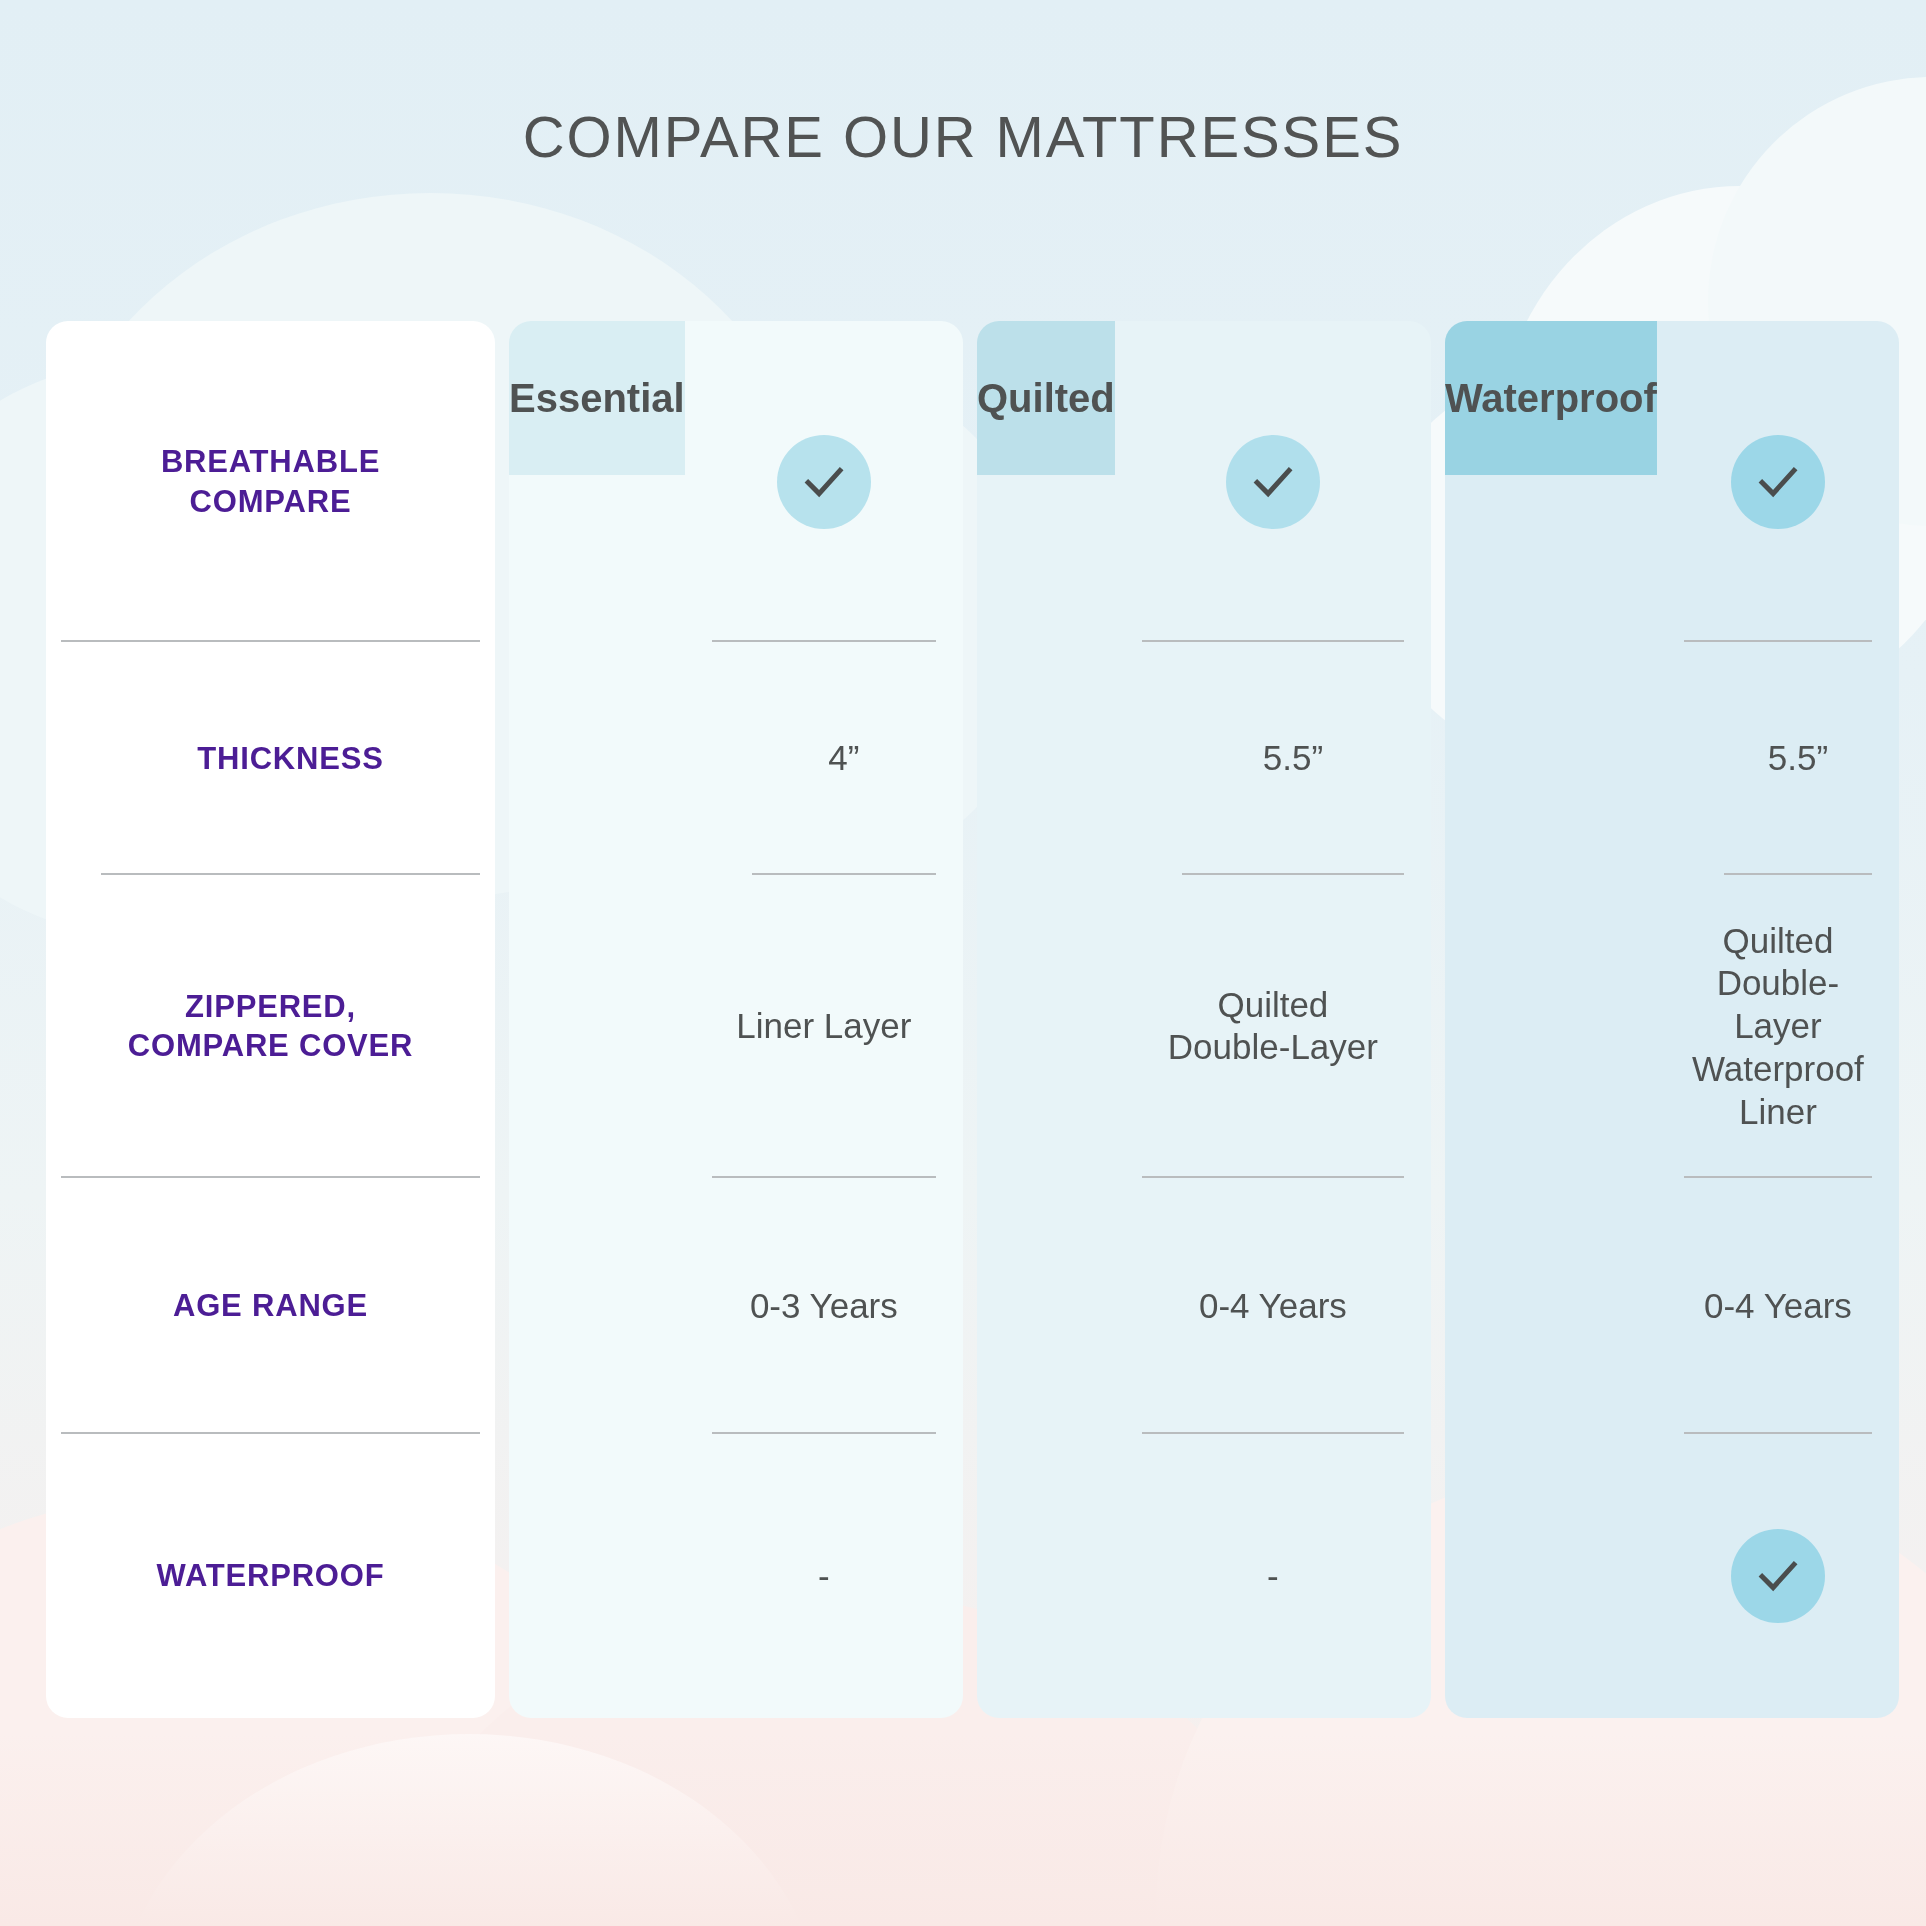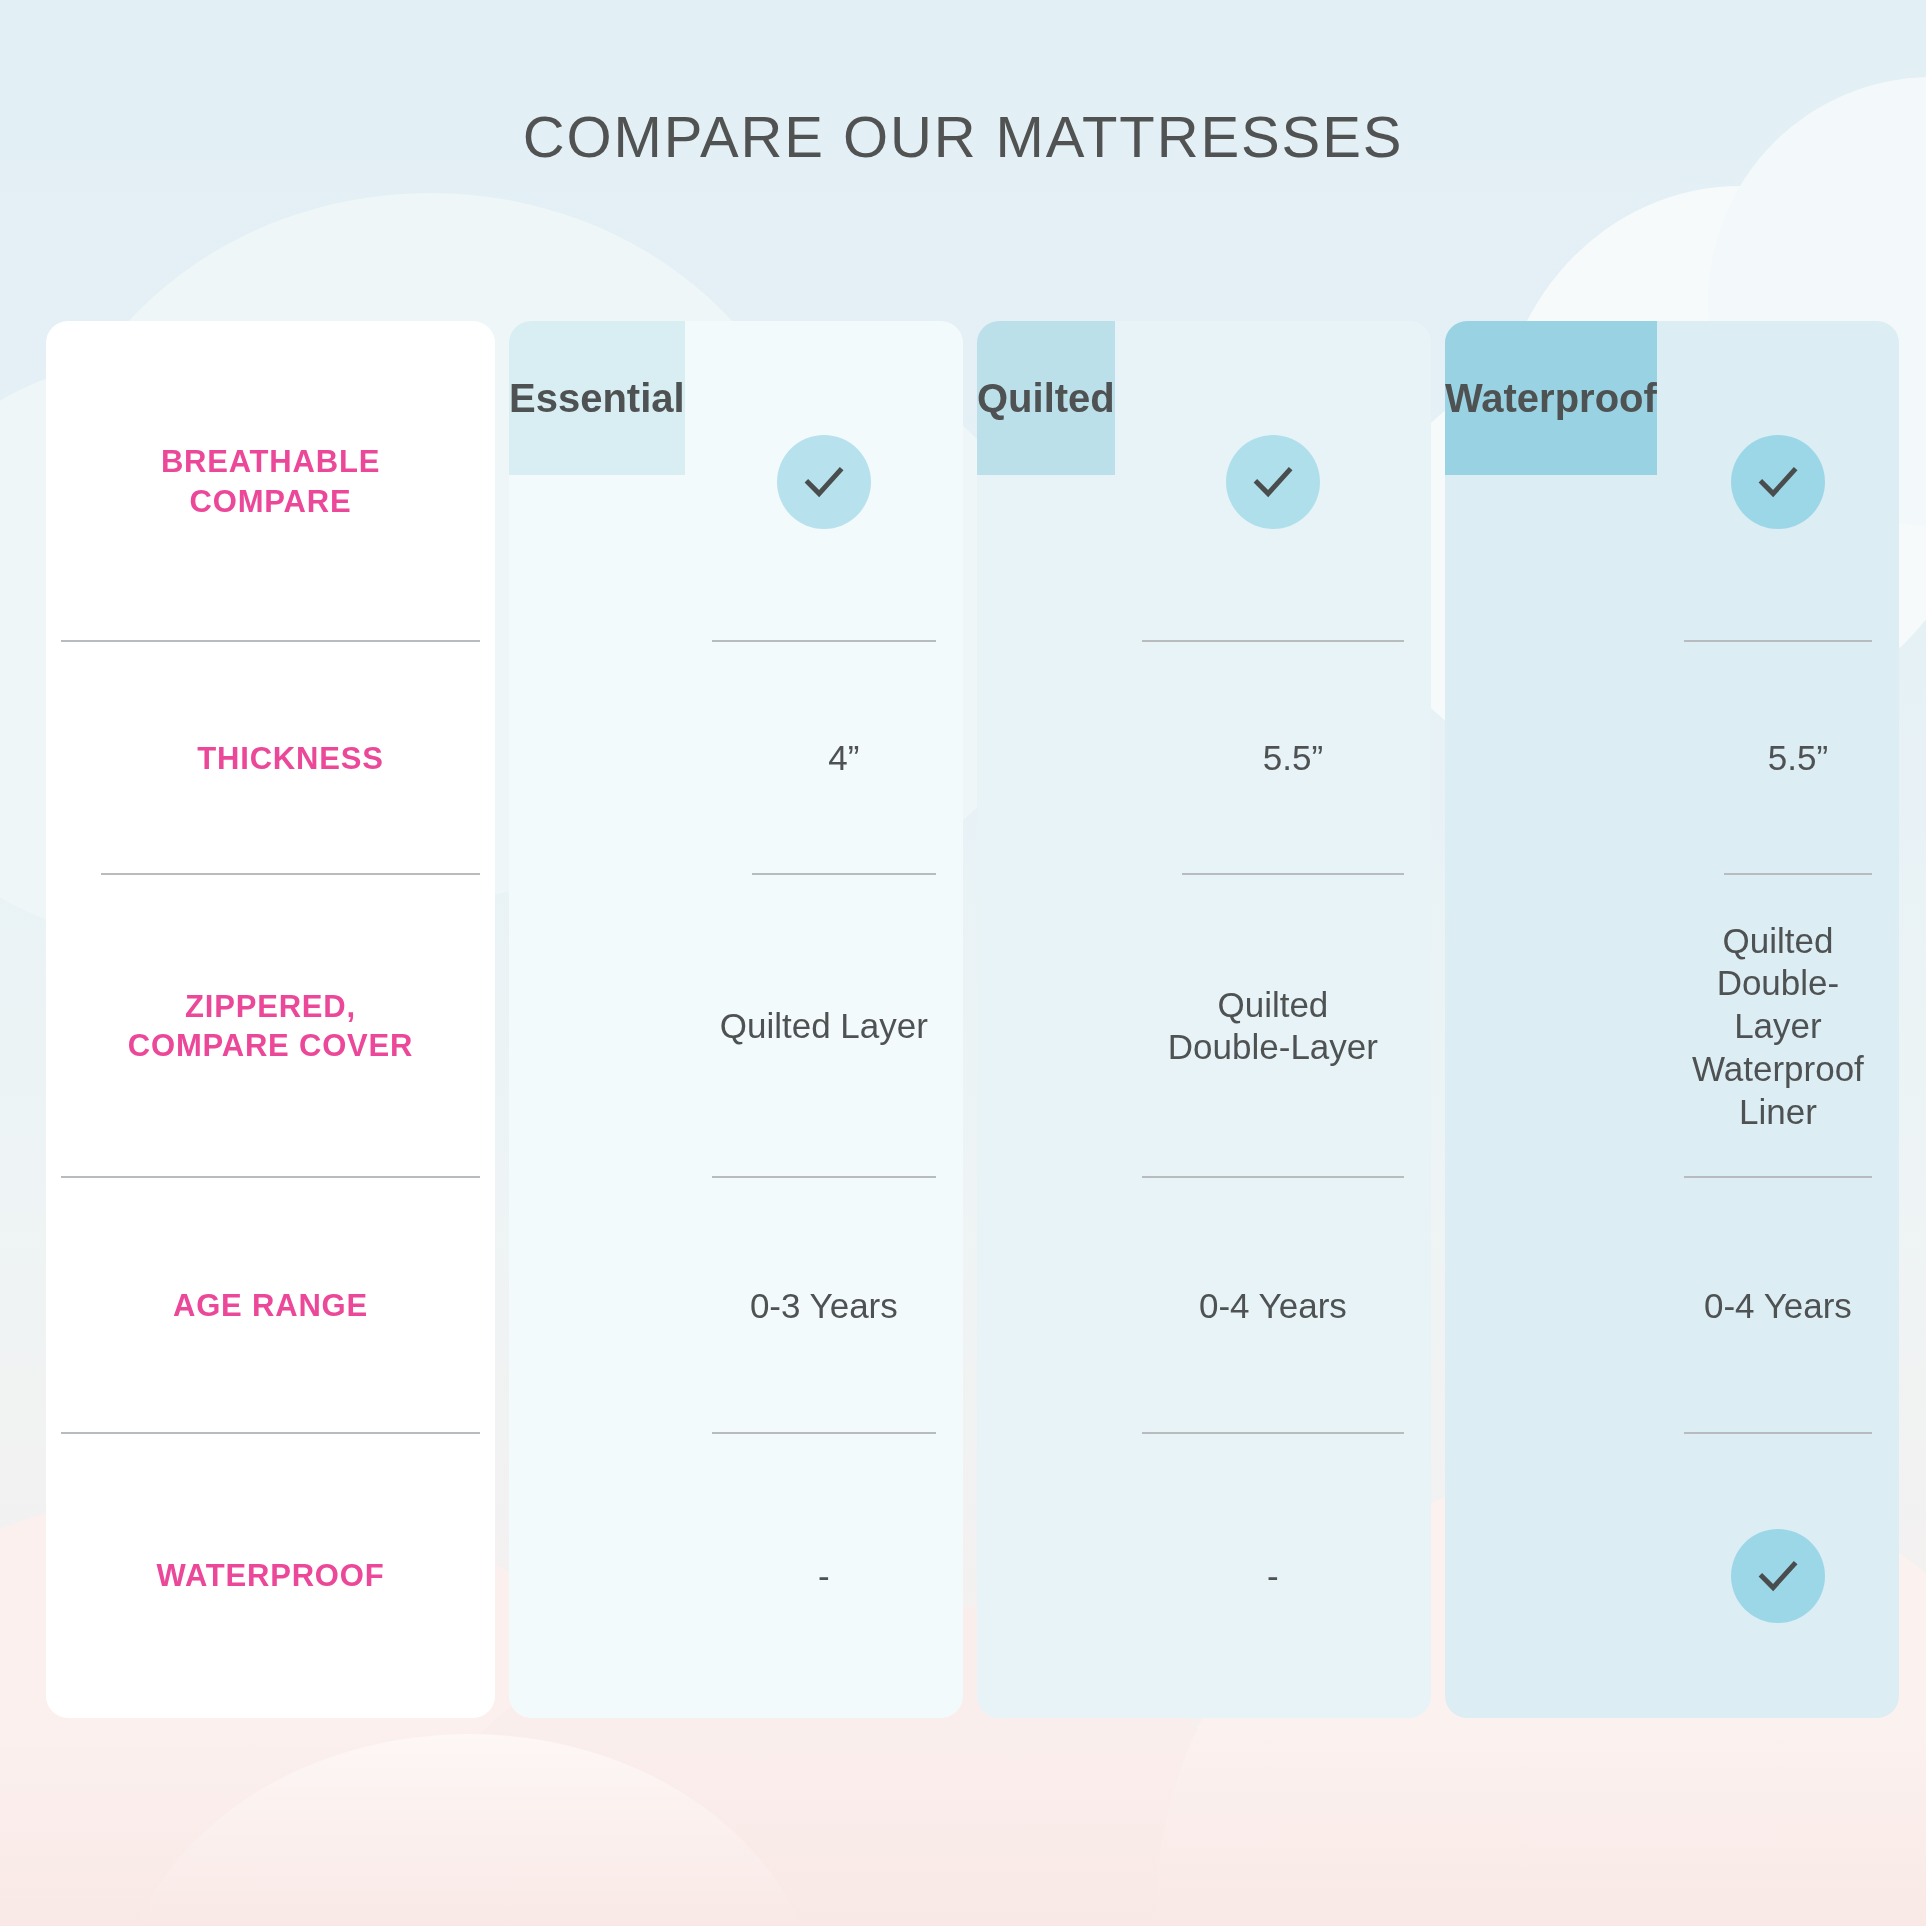--- a/index.html
+++ b/index.html
@@ -137,21 +137,21 @@
     left: 27px; right: 27px; bottom: 0;
     height: 1.9px;
     background: #b9bcbe;
   }
   .col-labels .cell.rule::after { left: 15.4px; right: 15.4px; }
 
   .label-text {
     font-size: 31px;
     font-weight: 700;
     letter-spacing: 0.8px;
-    color: #ec4899;
+    color: #4c1d95;
     line-height: 1.28;
   }
 
   .value-text {
     font-size: 35px;
     font-weight: 400;
     color: #4f5252;
     line-height: 1.22;
   }
 
@@ -254,21 +254,21 @@
               <path d="M22 52 L42 72 L80 30"></path>
             </svg>
           </span>
         </div>
 
         <div class="cell r1 rule">
           <span class="value-text">4”</span>
         </div>
 
         <div class="cell r2 rule">
-          <span class="value-text" style="white-space:pre-line">Quilted Layer</span>
+          <span class="value-text" style="white-space:pre-line">Liner Layer</span>
         </div>
 
         <div class="cell r3 rule">
           <span class="value-text">0-3 Years</span>
         </div>
 
         <div class="cell r4">
           <span class="dash">-</span>
         </div>
 

